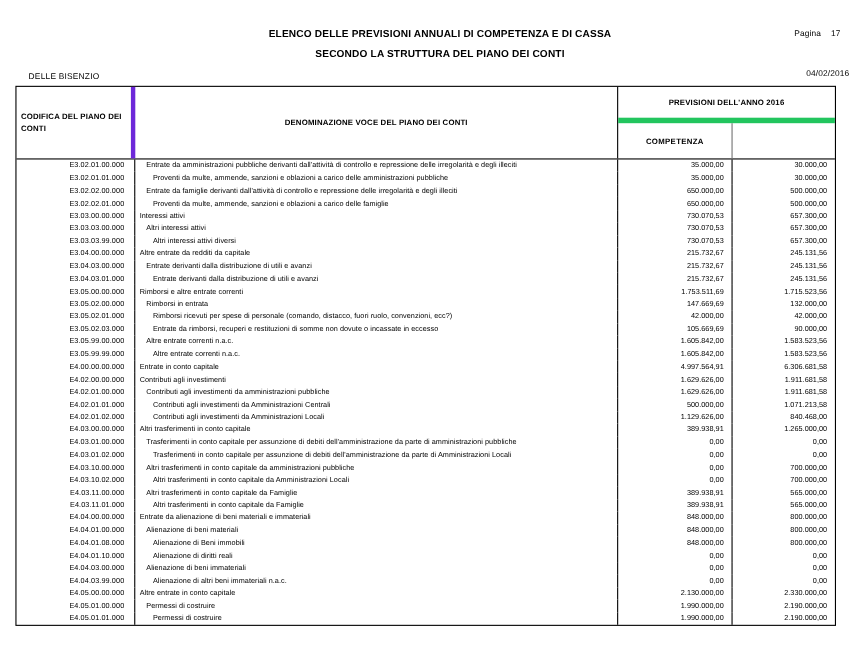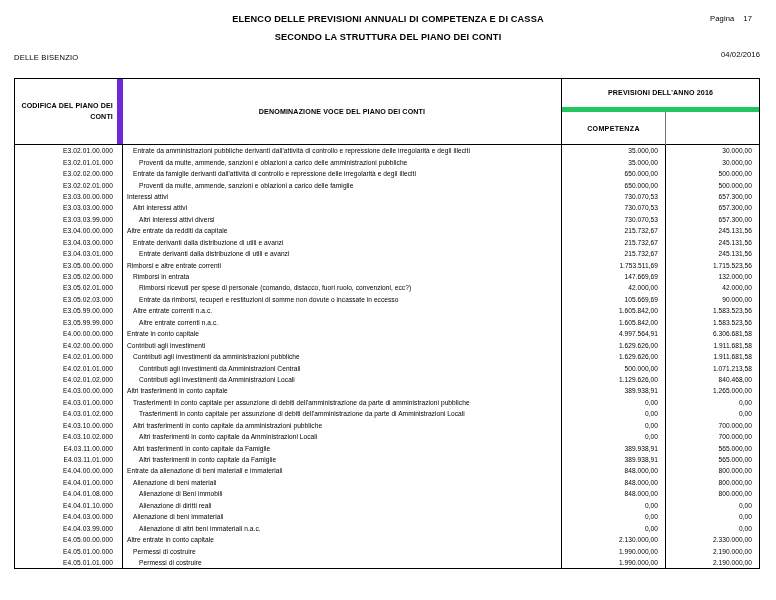--- a/index.html
+++ b/index.html
@@ -13,21 +13,21 @@
     background: #ffffff;
     font-family: "Liberation Sans", sans-serif;
     color: #000000;
     overflow: hidden;
   }
 
   .page {
     position: relative;
     width: 776px;
     height: 600px;
-    padding: 0;
+    padding: 12px;
   }
 
   
   .doc-header {
     position: relative;
     width: 776px;
     height: 78px;
   }
   .title-block {
     position: absolute;
@@ -82,25 +82,25 @@
   .thead {
     position: relative;
     height: 66px;
     border-bottom: 1px solid #000;
   }
   .th-code {
     position: absolute;
     left: 0; top: 0;
     width: 108px;
     height: 100%;
-    border-right: 6px solid #6d28d9;
+    border-right: 4px solid #6d28d9;
     display: flex;
     align-items: center;
     justify-content: center;
-    text-align: right;
+    text-align: left;
     font-size: 7.1px;
     font-weight: bold;
     line-height: 11px;
     letter-spacing: 0.15px;
     padding: 0 4px;
   }
   .th-denom {
     position: absolute;
     left: 108px; top: 0;
     width: 439px;

